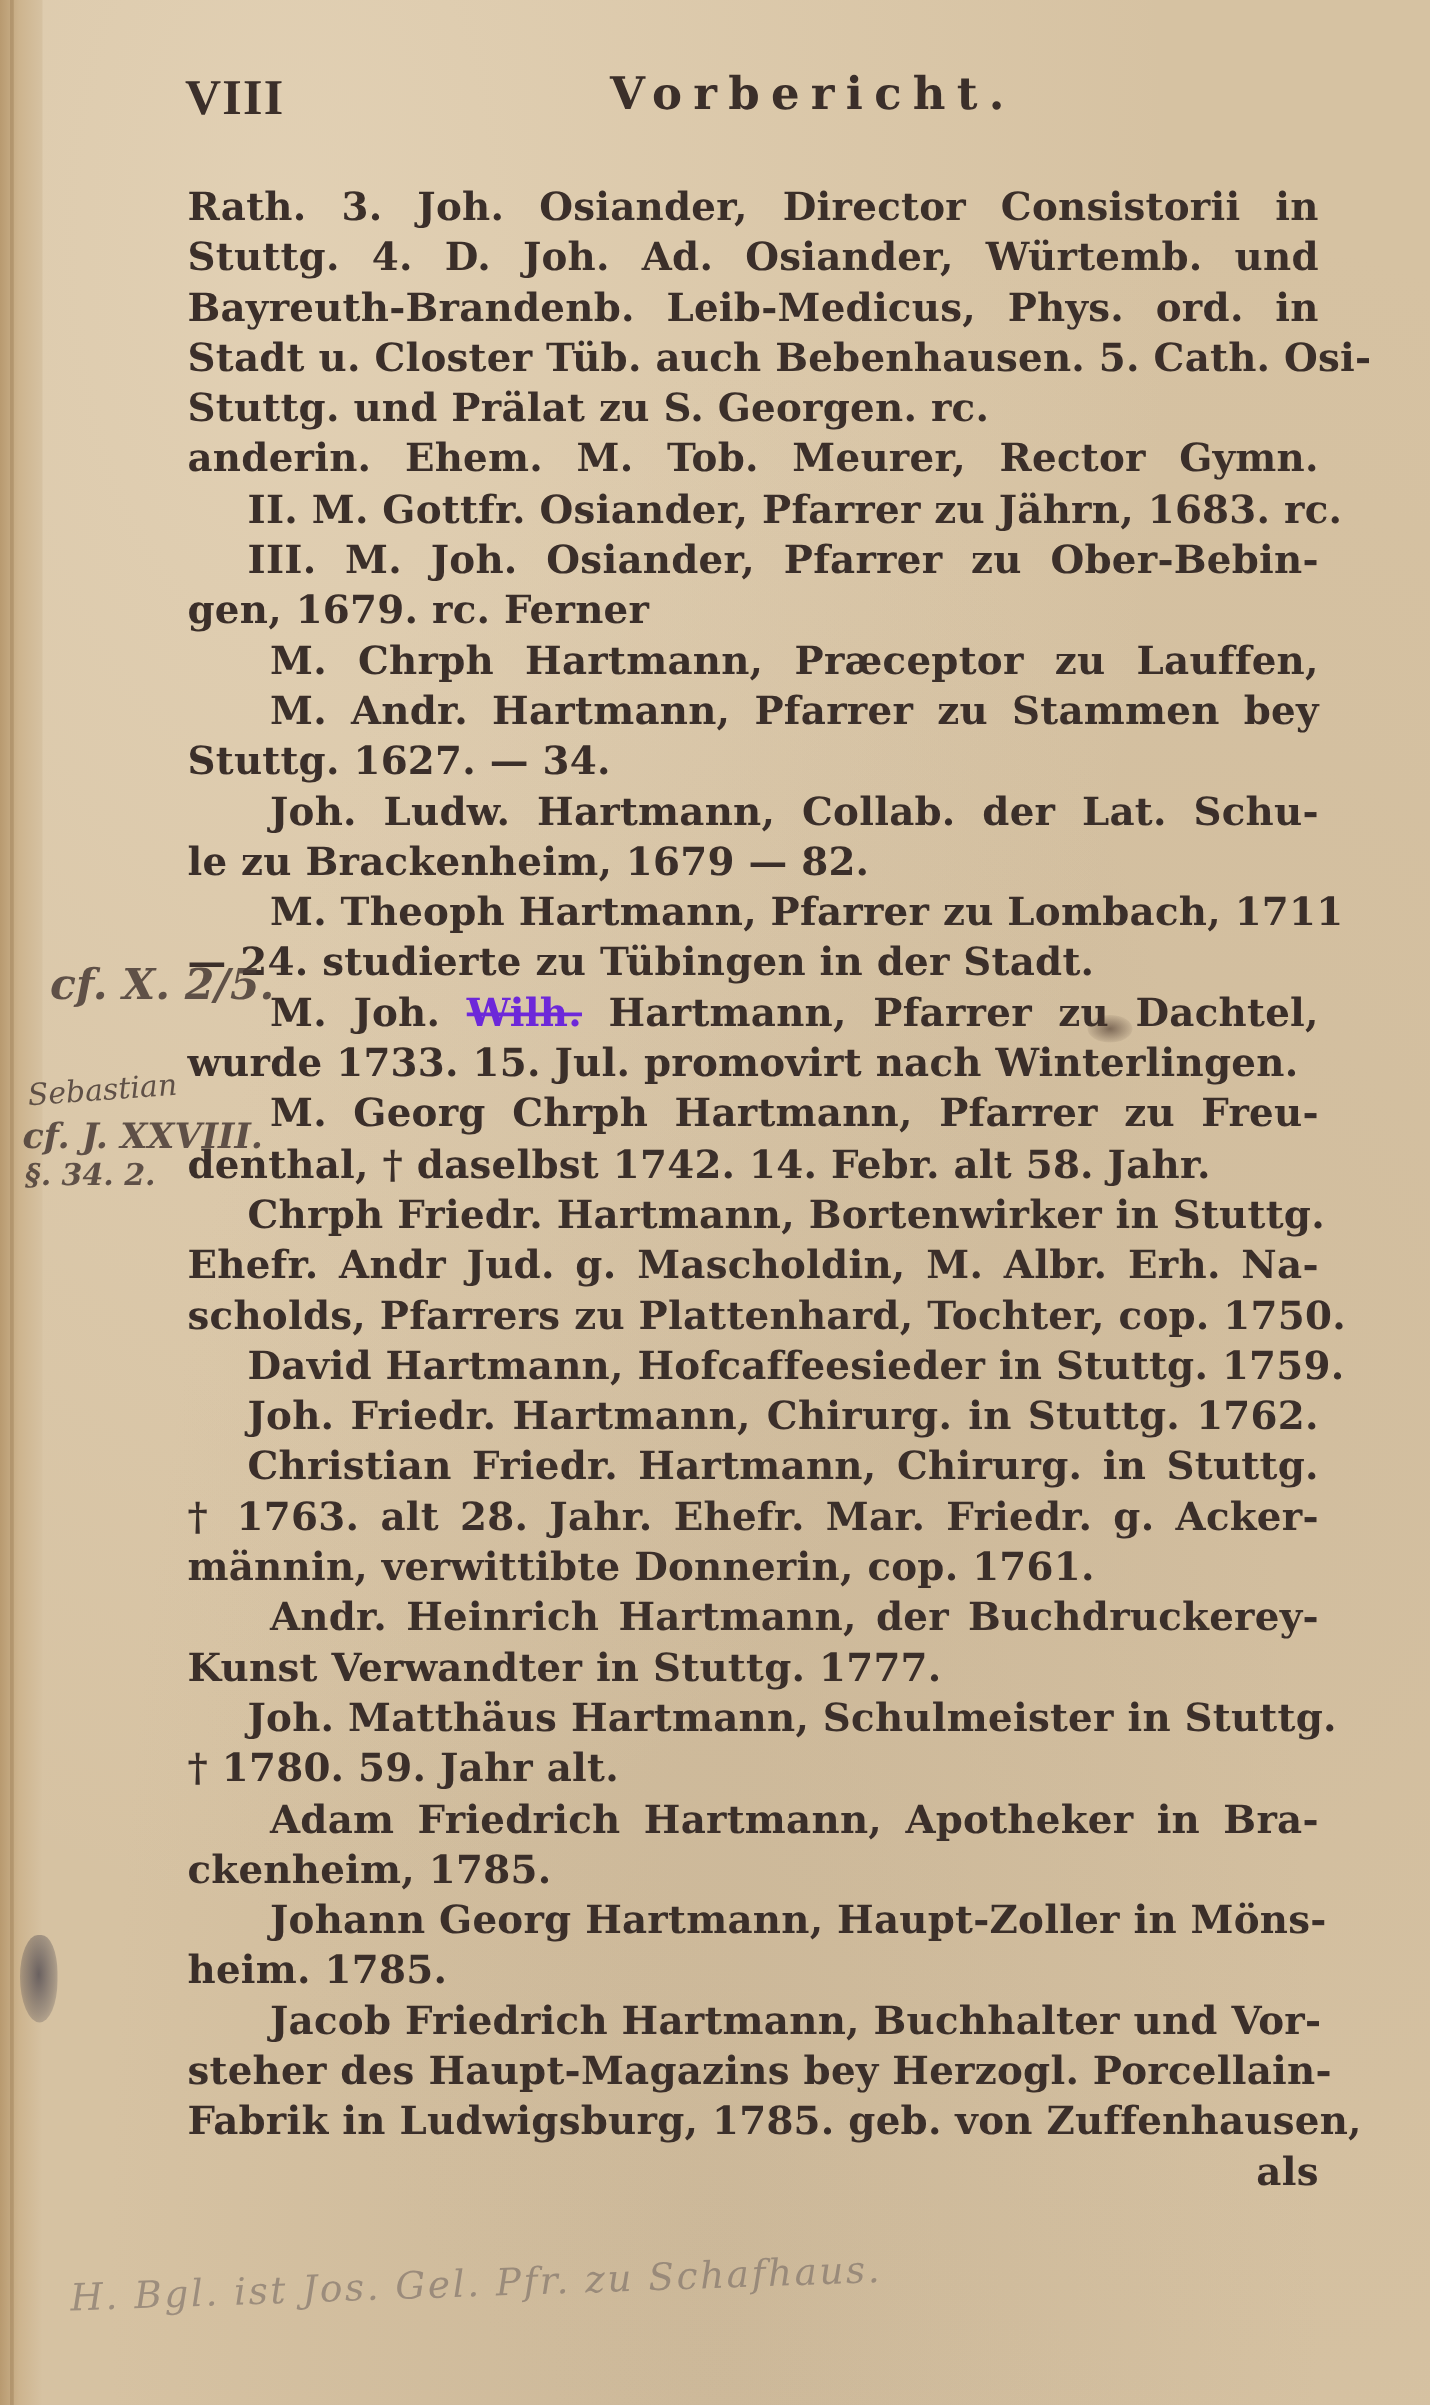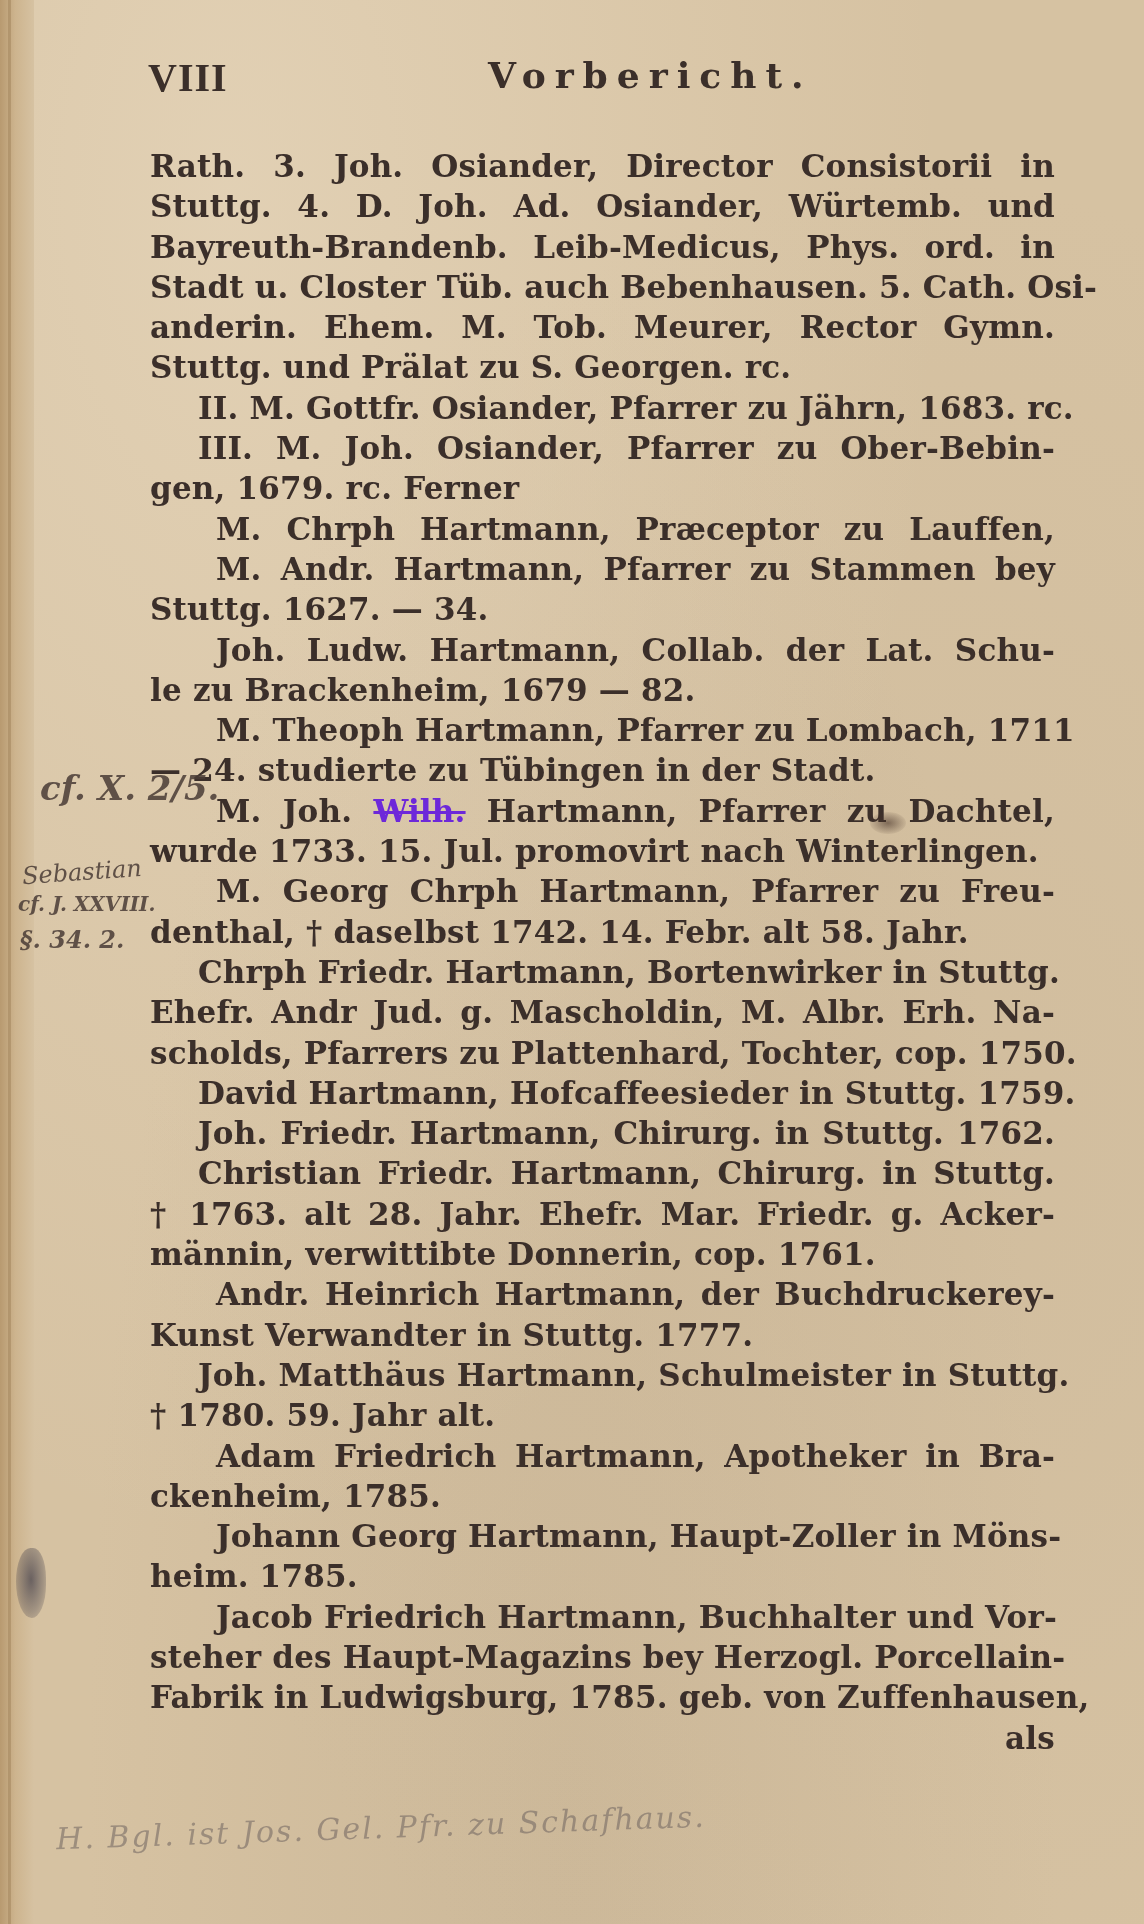--- a/index.html
+++ b/index.html
@@ -96,21 +96,21 @@
     }
     .marg {
       position: absolute;
       font-family: "DejaVu Serif", serif;
       font-style: italic;
       color: #4a3c36;
       opacity: 0.85;
     }
     .marg-1 { left: 40px; top: 768px; font-size: 34px; font-weight: bold; }
     .marg-2 { left: 22px; top: 858px; font-size: 24px; transform: rotate(-4deg); }
-    .marg-3 { left: 18px; top: 892px; font-size: 20px; font-weight: bold; }
+    .marg-3 { left: 18px; top: 892px; font-size: 28px; font-weight: bold; }
     .marg-4 { left: 20px; top: 925px; font-size: 24px; font-weight: bold; }
     .marg-5 {
       left: 56px; top: 1810px; font-size: 30px; color: #6f6460; opacity: 0.55;
       letter-spacing: 2px; transform: rotate(-2deg);
     }
     .strike {
       text-decoration: line-through;
       text-decoration-thickness: 3px;
       color: #6d28d9;
     }
@@ -141,22 +141,22 @@
 <div class="header">
   <span class="page-number">VIII</span>
   <span class="running-head">Vorbericht.</span>
 </div>
 
 <div class="body-text">
   <div class="line">Rath. 3. Joh. Osiander, Director Consistorii in</div>
   <div class="line">Stuttg. 4. D. Joh. Ad. Osiander, Würtemb. und</div>
   <div class="line">Bayreuth-Brandenb. Leib-Medicus, Phys. ord. in</div>
   <div class="line">Stadt u. Closter Tüb. auch Bebenhausen. 5. Cath. Osi-</div>
+  <div class="line last">Stuttg. und Prälat zu S. Georgen. rc.</div>
   <div class="line">anderin. Ehem. M. Tob. Meurer, Rector Gymn.</div>
-  <div class="line last">Stuttg. und Prälat zu S. Georgen. rc.</div>
   <div class="line indent-sm">II. M. Gottfr. Osiander, Pfarrer zu Jährn, 1683. rc.</div>
   <div class="line indent-sm">III. M. Joh. Osiander, Pfarrer zu Ober-Bebin-</div>
   <div class="line last">gen, 1679. rc. Ferner</div>
   <div class="line indent">M. Chrph Hartmann, Præceptor zu Lauffen,</div>
   <div class="line indent">M. Andr. Hartmann, Pfarrer zu Stammen bey</div>
   <div class="line last">Stuttg. 1627. — 34.</div>
   <div class="line indent">Joh. Ludw. Hartmann, Collab. der Lat. Schu-</div>
   <div class="line last">le zu Brackenheim, 1679 — 82.</div>
   <div class="line indent">M. Theoph Hartmann, Pfarrer zu Lombach, 1711</div>
   <div class="line last">— 24. studierte zu Tübingen in der Stadt.</div>

